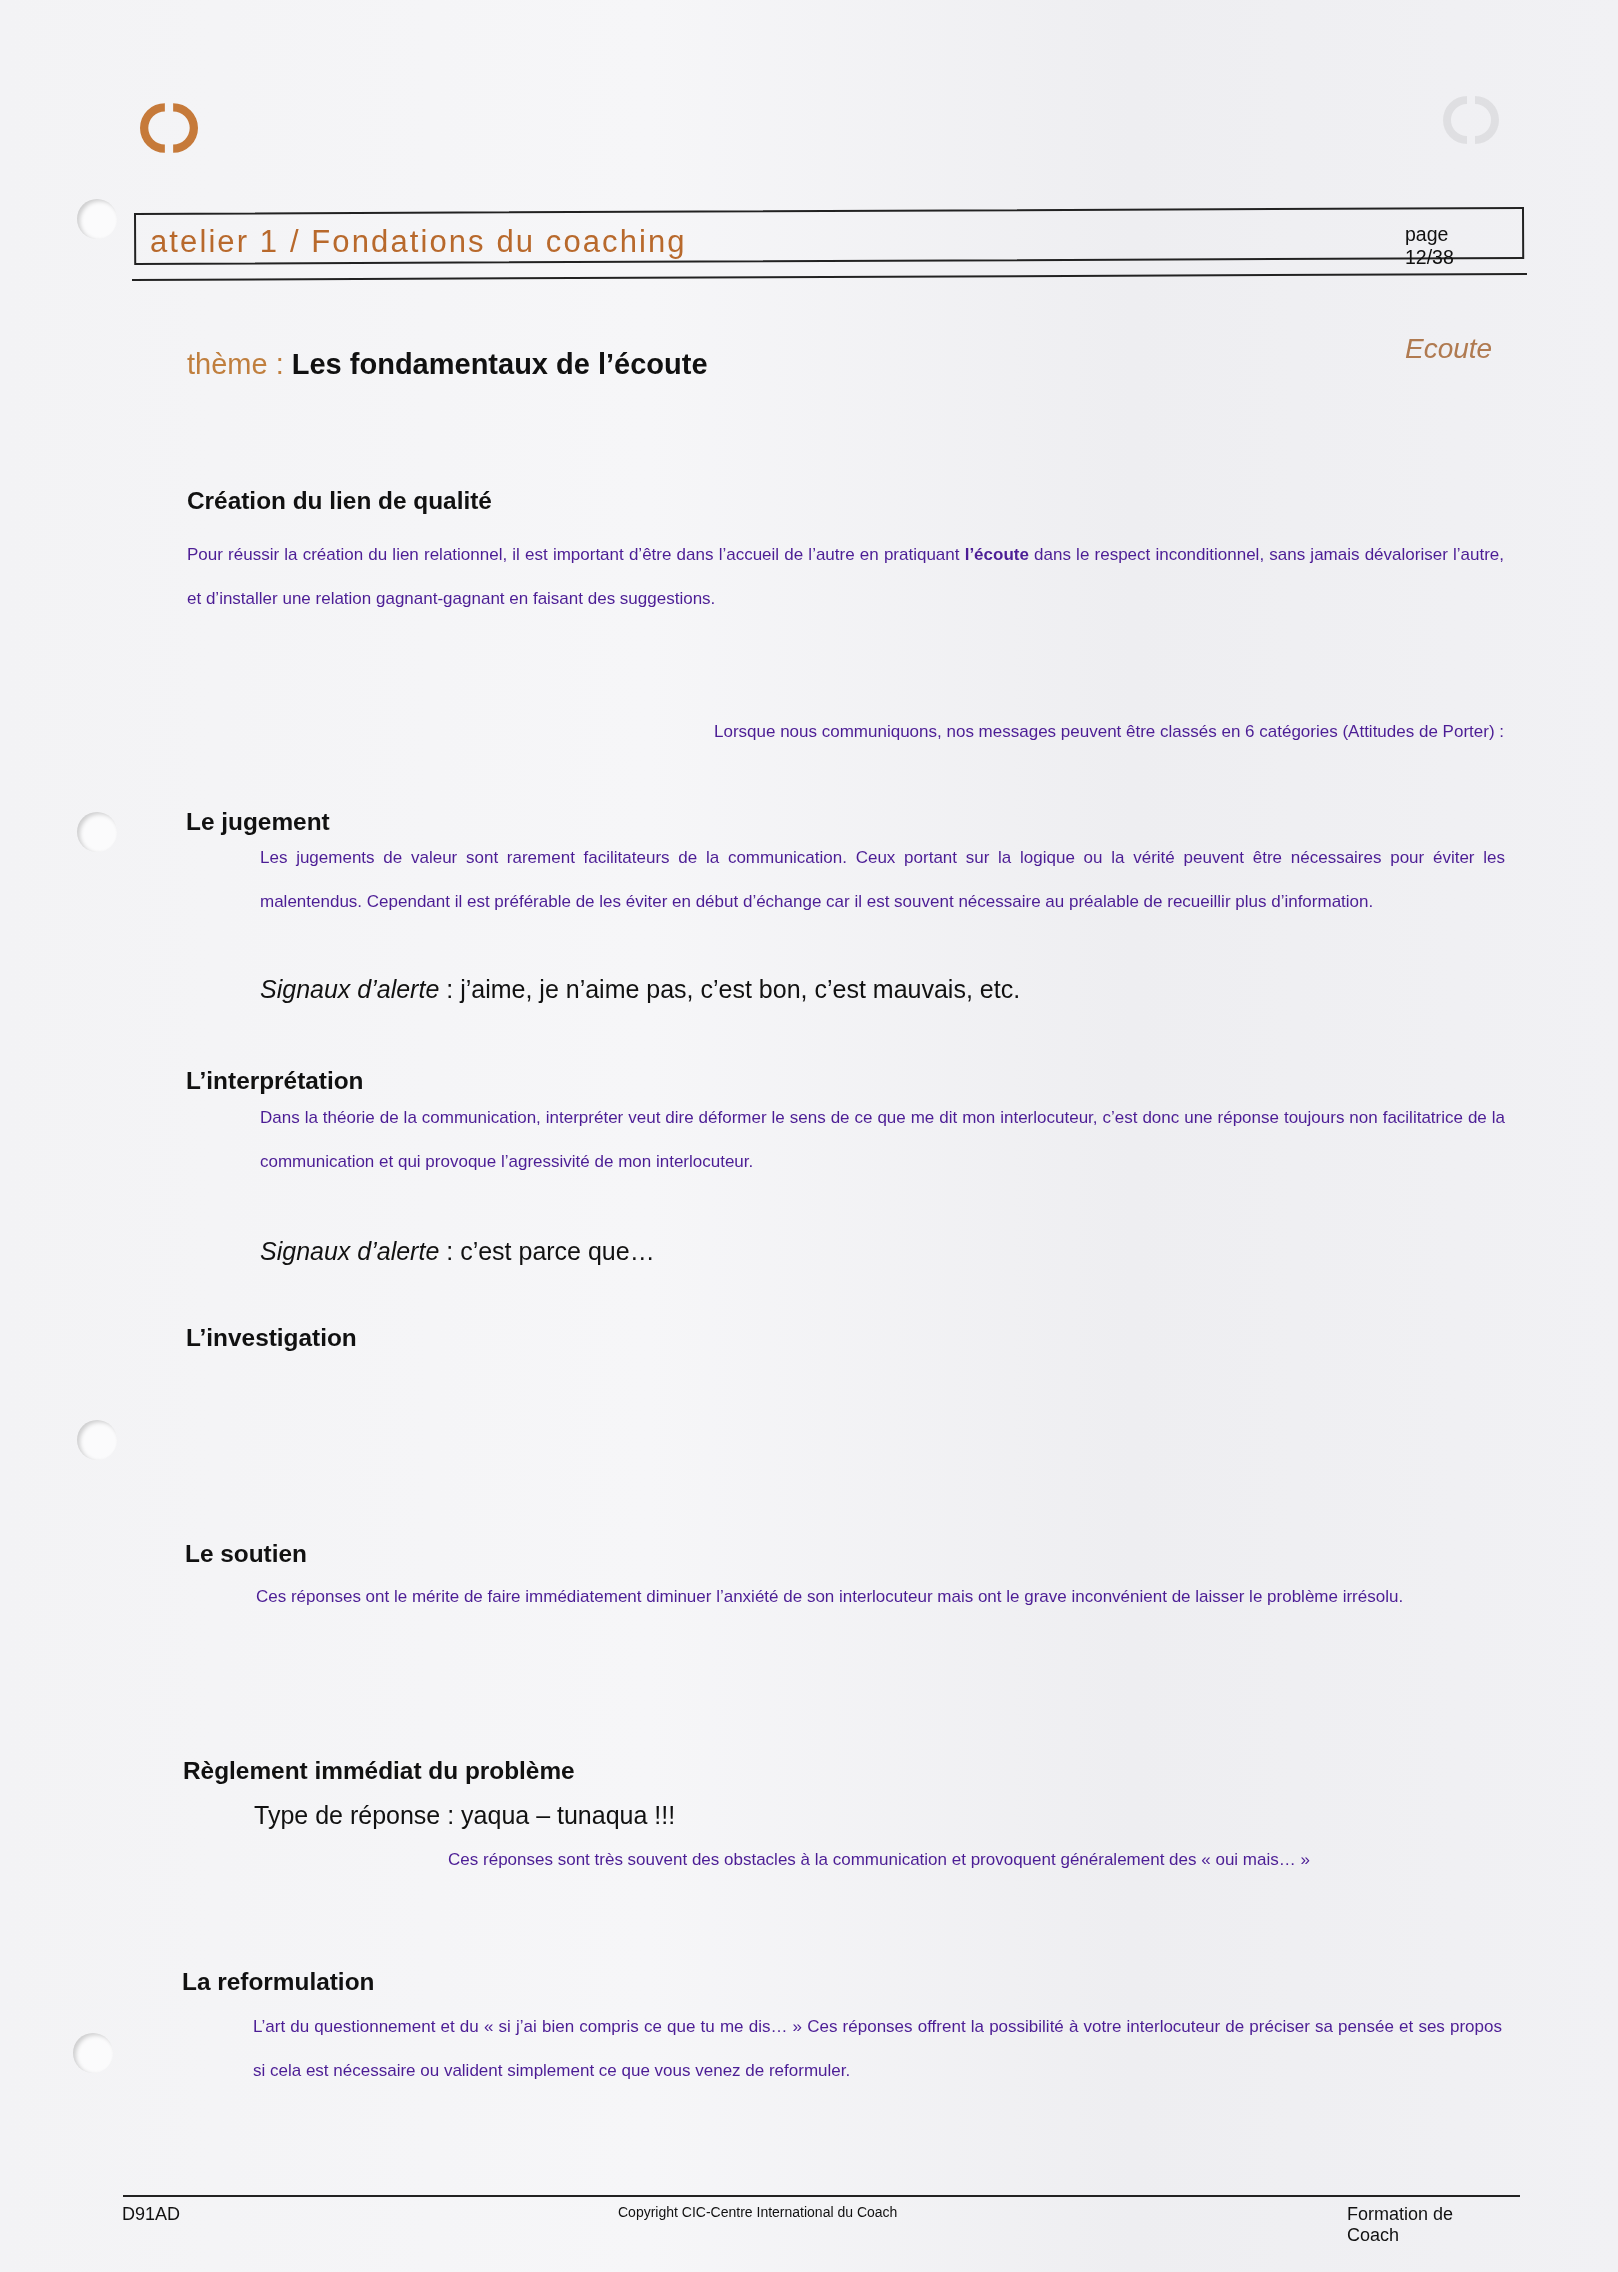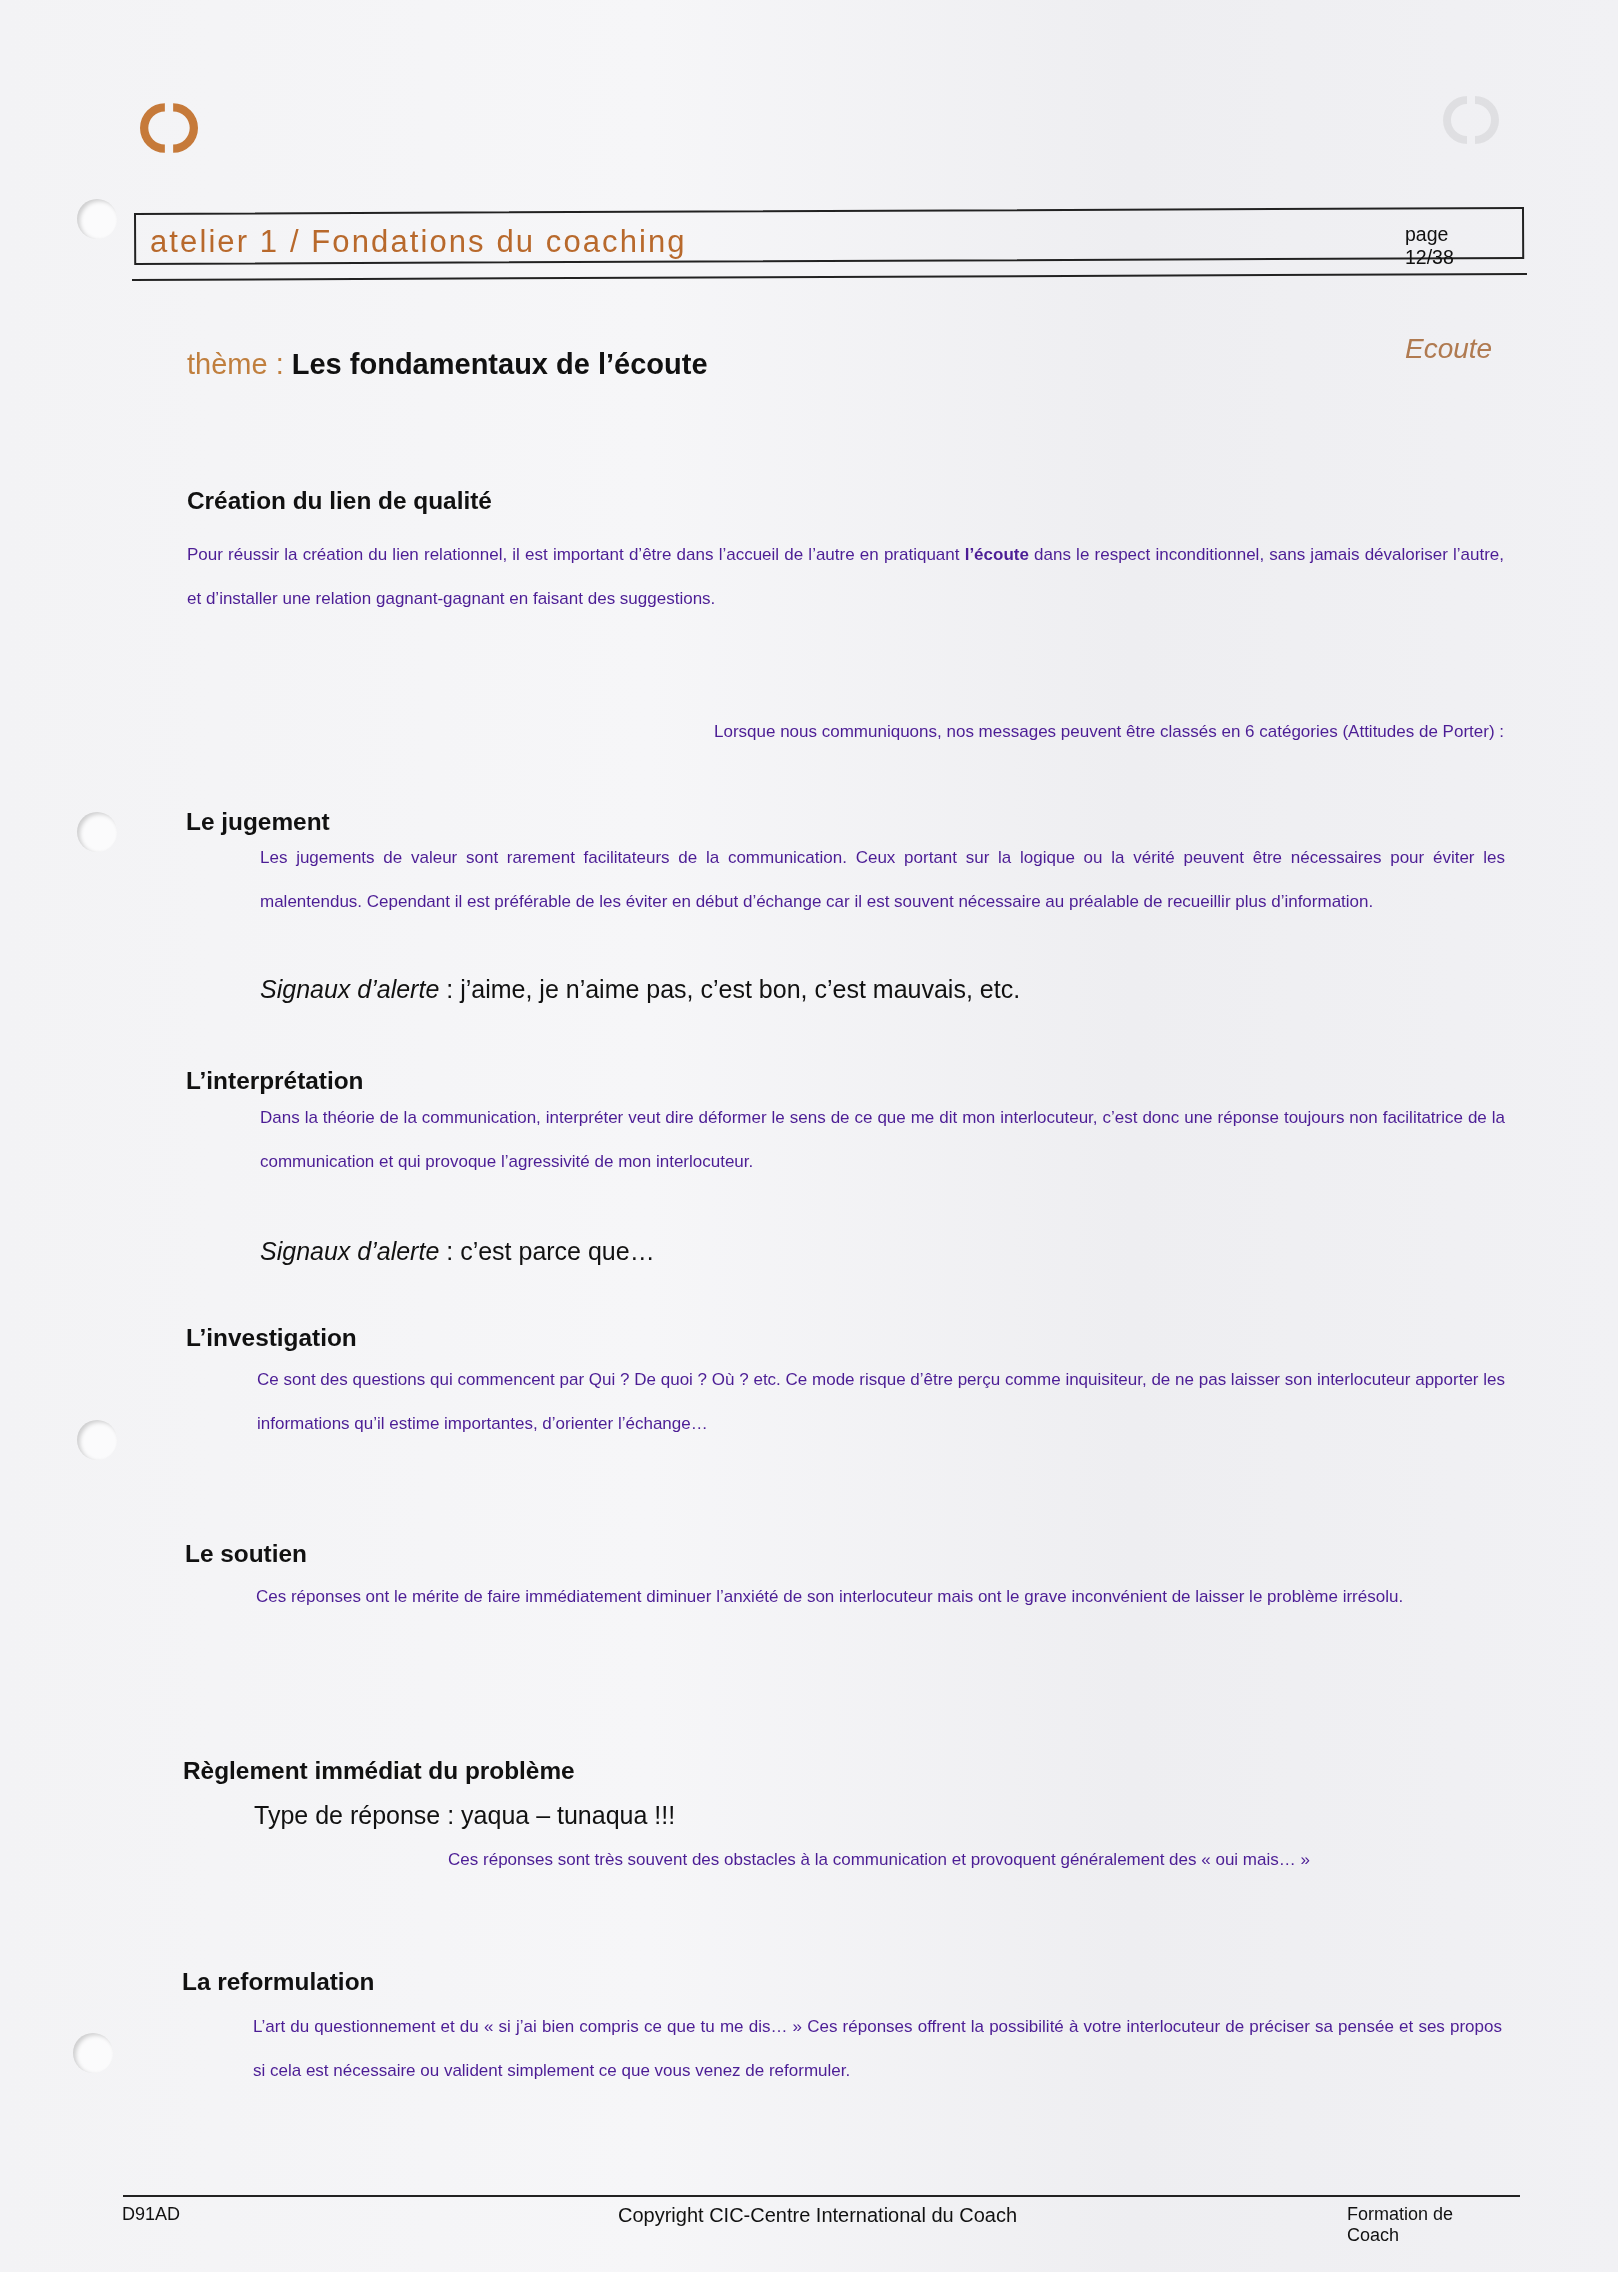--- a/index.html
+++ b/index.html
@@ -36,21 +36,21 @@
   .theme-value { color: #111; font-weight: bold; font-size: 29px; }
   .ecoute { position: absolute; left: 1393px; top: 333px; font-size: 28px; font-style: italic; color: #b07a50; }
   .sec-title { position: absolute; font-size: 24.4px; font-weight: bold; color: #111; }
   .para { position: absolute; font-size: 17px; line-height: 44px; color: #4c1d95; text-align: justify; }
   .alert { position: absolute; font-size: 25px; color: #111; }
   .alert em { font-style: italic; }
   .footer-line {
     position: absolute; left: 111px; top: 2195px; width: 1397px; height: 0; border-top: 2.1px solid #222;
   }
   .footer-left { position: absolute; left: 110px; top: 2204px; font-size: 18px; color: #111; }
-  .footer-center { position: absolute; left: 606px; top: 2204px; font-size: 20px; color: #111; text-align: center; }
+  .footer-center { position: absolute; left: 606px; top: 2204px; font-size: 14px; color: #111; text-align: center; }
   .footer-right { position: absolute; left: 1335px; top: 2204px; font-size: 18px; color: #111; }
 </style>
 </head>
 <body>
 
 <div class="page">
 
   <div class="hole" style="left:65px;top:199px;"></div>
   <div class="hole" style="left:65px;top:812px;"></div>
   <div class="hole" style="left:65px;top:1420px;"></div>
@@ -82,21 +82,20 @@
 
   <div class="sec-title" style="left:174px;top:808px;">Le jugement</div>
   <div class="para" style="left:248px;top:836px;width:1245px;">Les jugements de valeur sont rarement facilitateurs de la communication. Ceux portant sur la logique ou la vérité peuvent être nécessaires pour éviter les malentendus. Cependant il est préférable de les éviter en début d’échange car il est souvent nécessaire au préalable de recueillir plus d’information.</div>
   <div class="alert" style="left:248px;top:975px;"><em>Signaux d’alerte</em><span> : j’aime, je n’aime pas, c’est bon, c’est mauvais, etc.</span></div>
 
   <div class="sec-title" style="left:174px;top:1067px;">L’interprétation</div>
   <div class="para" style="left:248px;top:1096px;width:1245px;">Dans la théorie de la communication, interpréter veut dire déformer le sens de ce que me dit mon interlocuteur, c’est donc une réponse toujours non facilitatrice de la communication et qui provoque l’agressivité de mon interlocuteur.</div>
   <div class="alert" style="left:248px;top:1237px;"><em>Signaux d’alerte</em><span> : c’est parce que…</span></div>
 
   <div class="sec-title" style="left:174px;top:1324px;">L’investigation</div>
-  <div class="para" style="left:245px;top:1358px;width:1248px;">Ce sont des questions qui commencent par Qui ? De quoi ? Où ? etc. Ce mode risque d’être perçu comme inquisiteur, de ne pas laisser son interlocuteur apporter les informations qu’il estime importantes, d’orienter l’échange…</div>
 
   <div class="sec-title" style="left:173px;top:1540px;">Le soutien</div>
   <div class="para" style="left:244px;top:1575px;width:1249px;">Ces réponses ont le mérite de faire immédiatement diminuer l’anxiété de son interlocuteur mais ont le grave inconvénient de laisser le problème irrésolu.</div>
 
   <div class="sec-title" style="left:171px;top:1757px;">Règlement immédiat du problème</div>
   <div class="alert" style="left:242px;top:1801px;">Type de réponse : yaqua – tunaqua !!!</div>
   <div class="para" style="left:242px;top:1838px;width:1250px;text-align:center;">Ces réponses sont très souvent des obstacles à la communication et provoquent généralement des « oui mais… »</div>
 
   <div class="sec-title" style="left:170px;top:1968px;">La reformulation</div>
   <div class="para" style="left:241px;top:2005px;width:1249px;">L’art du questionnement et du « si j’ai bien compris ce que tu me dis… » Ces réponses offrent la possibilité à votre interlocuteur de préciser sa pensée et ses propos si cela est nécessaire ou valident simplement ce que vous venez de reformuler.</div>

